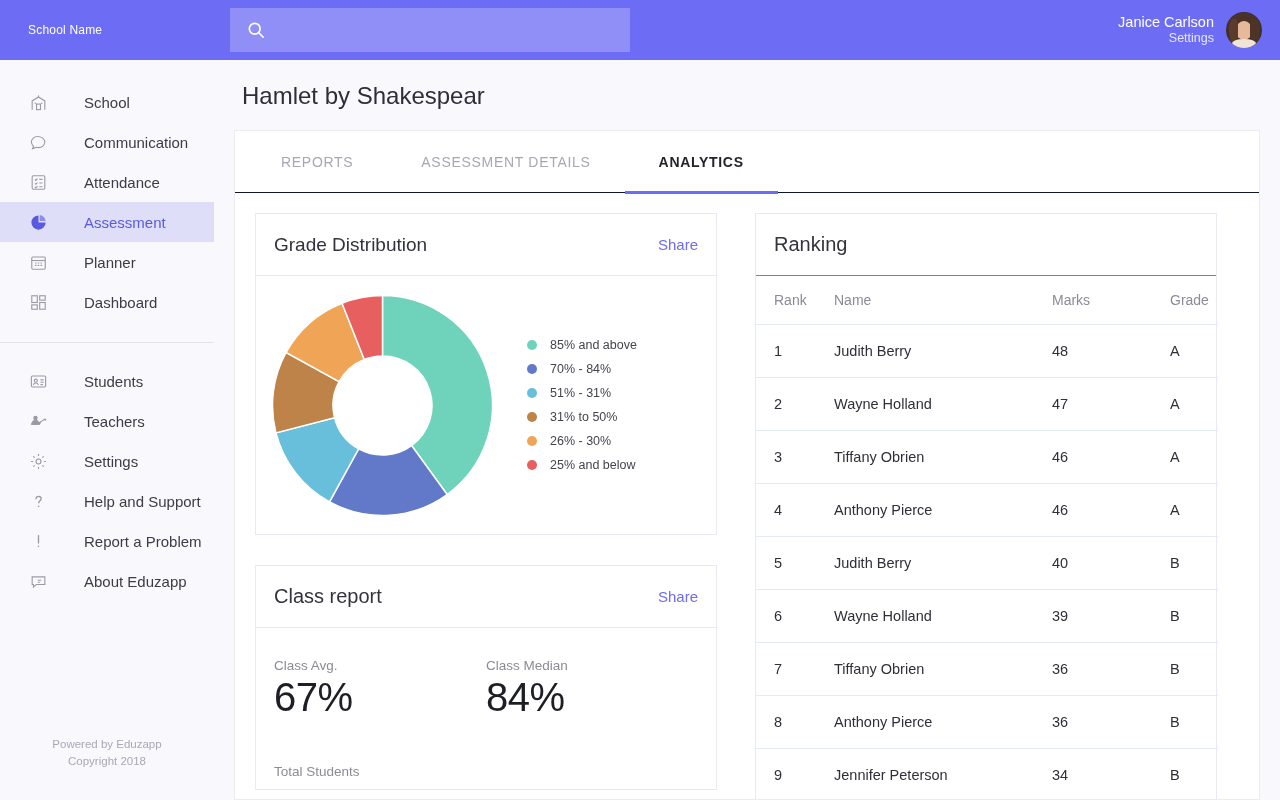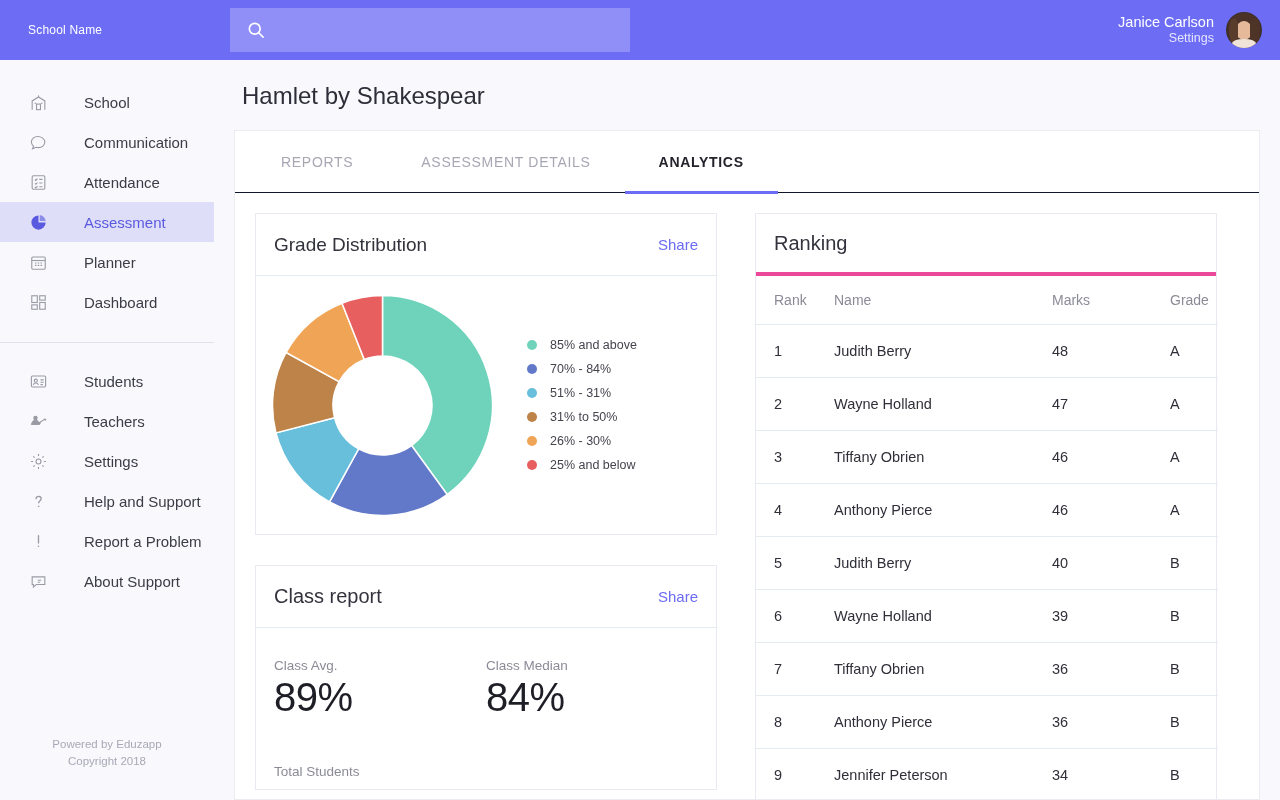--- a/index.html
+++ b/index.html
@@ -112,21 +112,21 @@
 
   
   .report-body { padding: 30px 18px 10px 18px; }
   .stats { display: flex; }
   .stat { width: 236px; }
   .stat-label { font-size: 13.5px; color: #8b8b97; margin-bottom: 2px; }
   .stat-value { font-size: 40px; color: #1e1e26; letter-spacing: -0.5px; }
   .total-label { font-size: 13.5px; color: #8b8b97; margin-top: 44px; }
 
   
-  .rank-head { height: 62px; display: flex; align-items: center; padding: 0 18px; border-bottom: 4px solid #ec4899; }
+  .rank-head { height: 62px; display: flex; align-items: center; padding: 0 18px; border-bottom: 1px solid #ec4899; }
   table.rank { width: 100%; border-collapse: collapse; table-layout: fixed; }
   table.rank th {
     font-weight: normal; color: #8b8b97; font-size: 14px; text-align: left;
     padding: 16px 0 16px 0; border-bottom: 1px solid #e4ecf2;
   }
   table.rank td {
     font-size: 14.5px; color: #2f2f39; padding: 18px 0; border-bottom: 1px solid #e4ecf2;
   }
   .c-rank { width: 78px; padding-left: 18px !important; }
   .c-name { width: 218px; }
@@ -281,21 +281,21 @@
             </span>
             <span class="nav-label">Report a Problem</span>
           </div>
           <div class="nav-item">
             <span class="nav-ico">
               <svg width="19" height="19" viewBox="0 0 24 24" fill="none" stroke="#9a9aa5" stroke-width="1.4">
                 <path d="M4 6.2h16v9.6H9.2L5.6 19v-3.2H4z"></path>
                 <path d="M11 10.4h4.4M11 13h3"></path>
               </svg>
             </span>
-            <span class="nav-label">About Support</span>
+            <span class="nav-label">About Eduzapp</span>
           </div>
         </div>
 
       <div class="sidebar-footer">
         <div>Powered by Eduzapp</div>
         <div>Copyright 2018</div>
       </div>
     </div>
 
     <div class="main">
@@ -359,21 +359,21 @@
 
             <div class="card">
               <div class="card-head">
                 <div class="card-title big">Class report</div>
                 <div class="share-link">Share</div>
               </div>
               <div class="report-body">
                 <div class="stats">
                   <div class="stat">
                     <div class="stat-label">Class Avg.</div>
-                    <div class="stat-value">89%</div>
+                    <div class="stat-value">67%</div>
                   </div>
                   <div class="stat">
                     <div class="stat-label">Class Median</div>
                     <div class="stat-value">84%</div>
                   </div>
                 </div>
                 <div class="total-label">Total Students</div>
               </div>
             </div>
 

